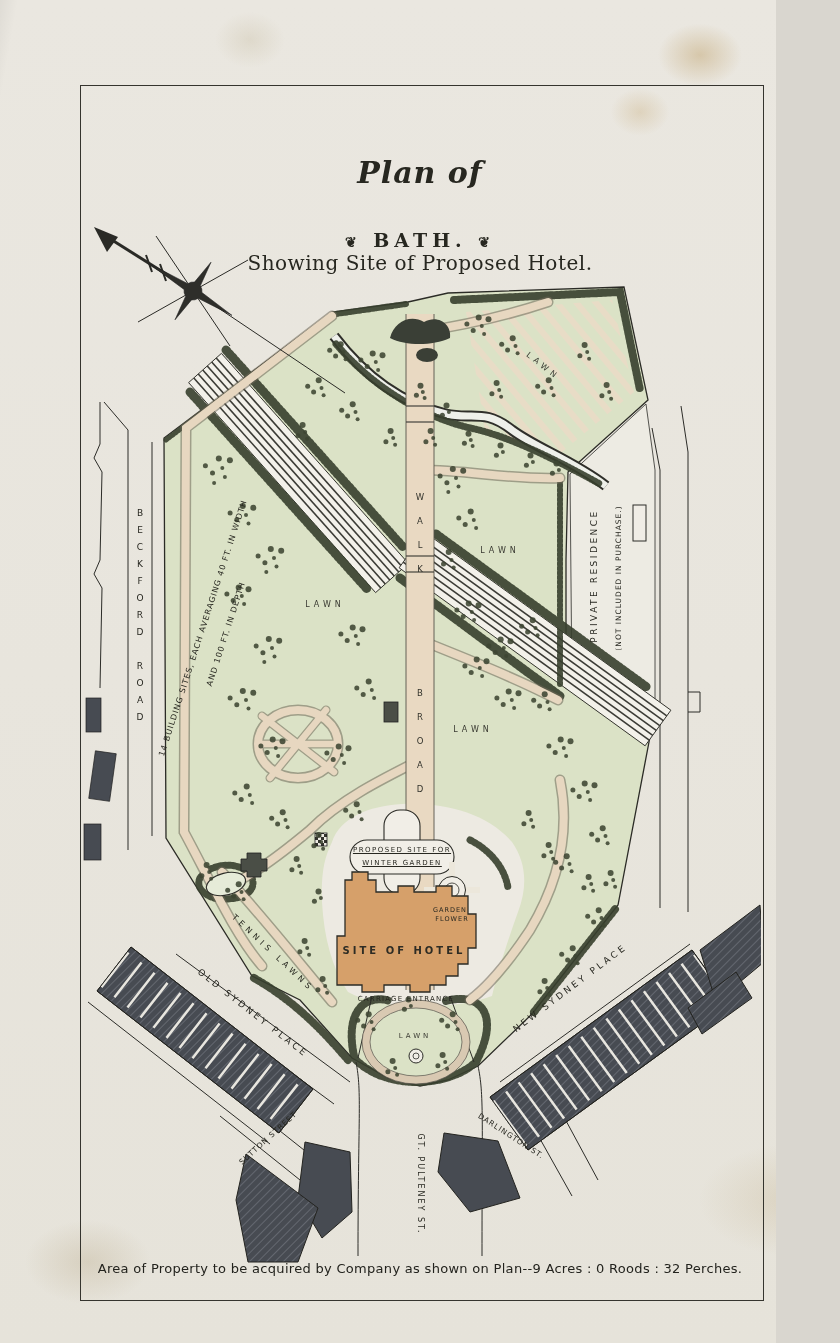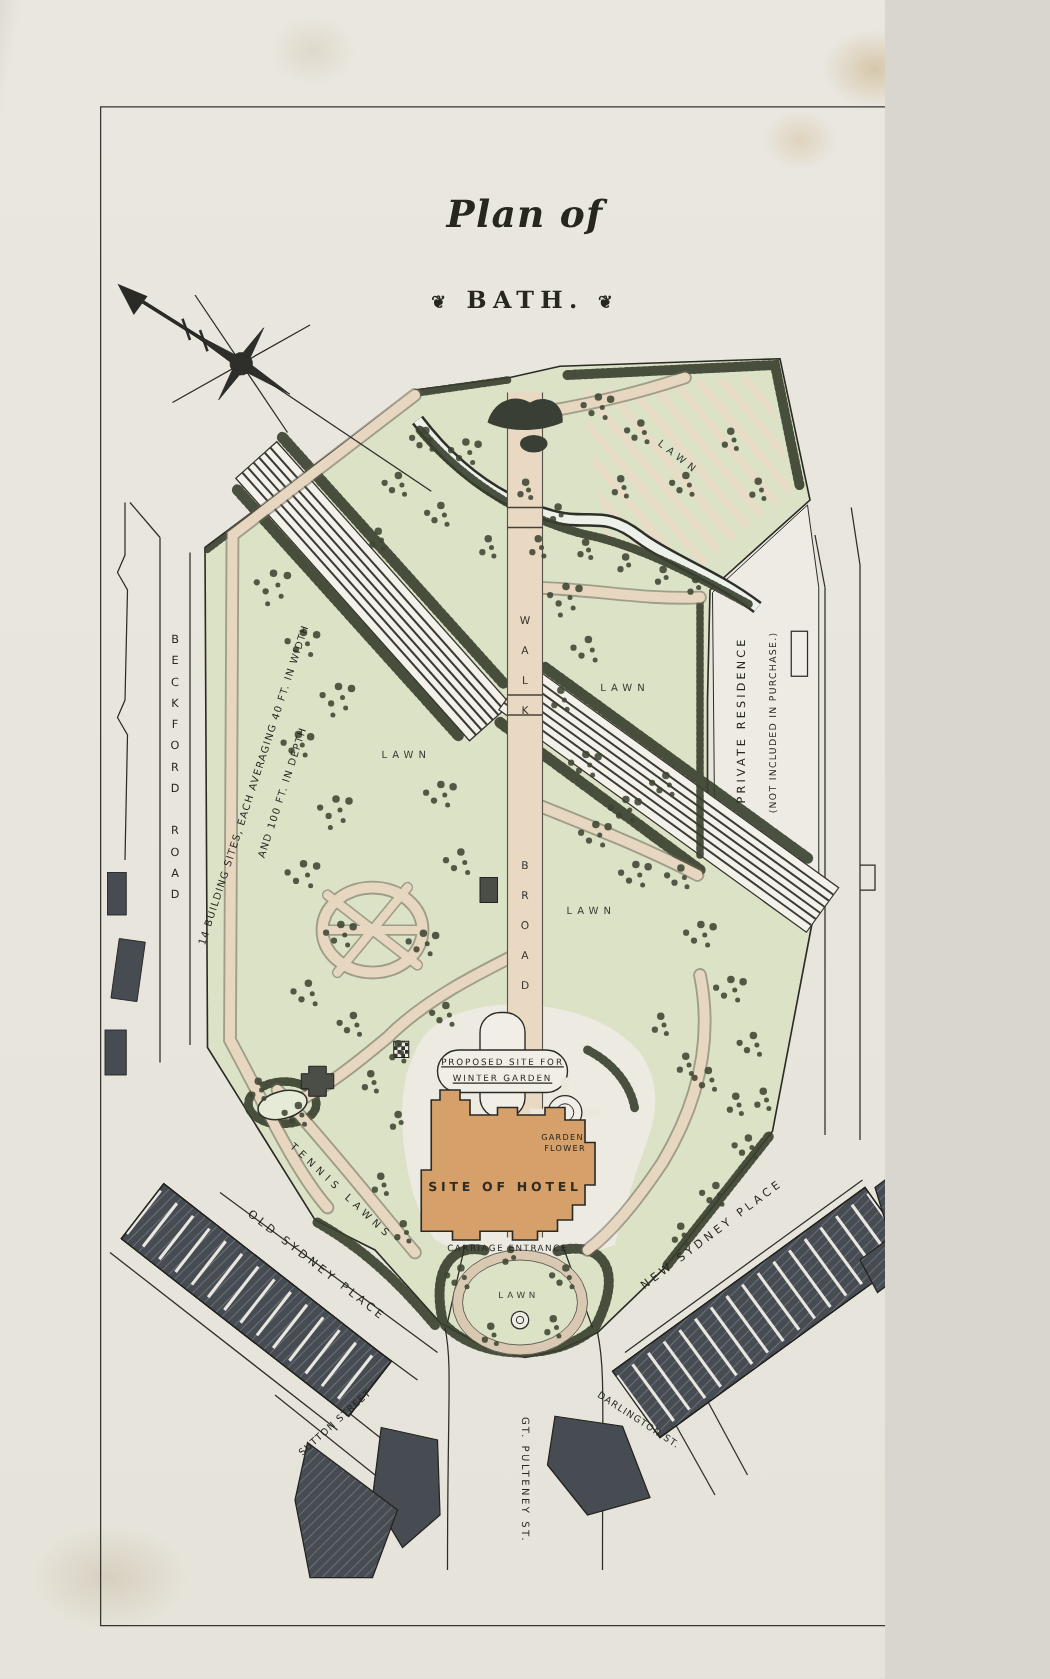--- a/index.html
+++ b/index.html
@@ -1,17 +1,17 @@
 <!DOCTYPE html>
 <html><head>
 <meta charset="utf-8">
 <style>
   html,body{margin:0;padding:0;background:#d9d6cf;}
   #page{
-    position:relative;width:708px;height:1343px;overflow:hidden;
+    position:relative;width:776px;height:1343px;overflow:hidden;
     font-family:"DejaVu Sans",sans-serif;color:#26261f;
     background:
       radial-gradient(60px 45px at 700px 55px, rgba(190,160,105,.45), rgba(190,160,105,0) 70%),
       radial-gradient(45px 60px at 812px 320px, rgba(185,155,100,.40), rgba(185,155,100,0) 70%),
       radial-gradient(70px 95px at 828px 520px, rgba(200,170,115,.38), rgba(200,170,115,0) 70%),
       radial-gradient(42px 34px at 640px 112px, rgba(195,165,110,.30), rgba(195,165,110,0) 70%),
       radial-gradient(90px 60px at 88px 1262px, rgba(170,150,110,.25), rgba(170,150,110,0) 70%),
       radial-gradient(130px 80px at 790px 1200px, rgba(180,155,105,.22), rgba(180,155,105,0) 70%),
       radial-gradient(50px 40px at 250px 40px, rgba(175,160,120,.20), rgba(175,160,120,0) 70%),
       linear-gradient(100deg, rgba(0,0,0,.05) 0px, rgba(0,0,0,0) 18px),
@@ -552,20 +552,21 @@
 
     </g>
   </svg>
 
   <div class="lbl serif" style="left:420px;top:172px;font-size:30px;font-weight:600;font-style:italic;letter-spacing:1px;">Plan of</div>
   <div class="lbl serif" style="left:420px;top:240px;font-size:19px;font-weight:700;letter-spacing:5px;">
     <span style="font-size:14px;">❦</span>
     <span>BATH.</span>
     <span style="font-size:14px;">❦</span>
   </div>
+  <div class="lbl serif" style="left:420px;top:263px;font-size:20px;letter-spacing:.5px;">Showing Site of Proposed Hotel.</div>
 
   <div class="lbl vert" style="left:140px;top:618px;font-size:9px;letter-spacing:7px;">BECKFORD ROAD</div>
 
   <div class="lbl" style="left:203px;top:628px;font-size:8px;letter-spacing:1px;transform:translate(-50%,-50%) rotate(-72deg);">14 BUILDING SITES, EACH AVERAGING 40 FT. IN WIDTH</div>
   <div class="lbl" style="left:226px;top:634px;font-size:8px;letter-spacing:1px;transform:translate(-50%,-50%) rotate(-72deg);">AND 100 FT. IN DEPTH</div>
 
   <div class="lbl vert" style="left:420px;top:540px;font-size:8.5px;letter-spacing:14px;color:#33332c;">WALK</div>
   <div class="lbl vert" style="left:420px;top:748px;font-size:8.5px;letter-spacing:14px;color:#33332c;">BROAD</div>
 
   <div class="lbl lawn" style="left:543px;top:366px;transform:translate(-50%,-50%) rotate(38deg);">LAWN</div>
@@ -586,13 +587,14 @@
   <div class="lbl" style="left:406px;top:999px;font-size:7px;letter-spacing:1.2px;">CARRIAGE ENTRANCE</div>
 
   <div class="lbl" style="left:273px;top:953px;font-size:8px;letter-spacing:4px;transform:translate(-50%,-50%) rotate(43deg);">TENNIS LAWNS</div>
 
   <div class="lbl" style="left:253px;top:1013px;font-size:9px;letter-spacing:3px;transform:translate(-50%,-50%) rotate(38deg);">OLD SYDNEY PLACE</div>
   <div class="lbl" style="left:570px;top:988px;font-size:9px;letter-spacing:3px;transform:translate(-50%,-50%) rotate(-37deg);">NEW SYDNEY PLACE</div>
   <div class="lbl" style="left:268px;top:1138px;font-size:7.5px;letter-spacing:1px;transform:translate(-50%,-50%) rotate(-42deg);">SUTTON STREET</div>
   <div class="lbl" style="left:420px;top:1184px;font-size:8px;letter-spacing:2px;transform:translate(-50%,-50%) rotate(90deg);">GT. PULTENEY ST.</div>
   <div class="lbl" style="left:511px;top:1136px;font-size:7.5px;letter-spacing:1px;transform:translate(-50%,-50%) rotate(33deg);">DARLINGTON ST.</div>
 
+  <div class="lbl" style="left:420px;top:1268px;font-size:13px;letter-spacing:.3px;color:#23231e;">Area of Property to be acquired by Company as shown on Plan--9 Acres : 0 Roods : 32 Perches.</div>
 </div>
 
 </body></html>

